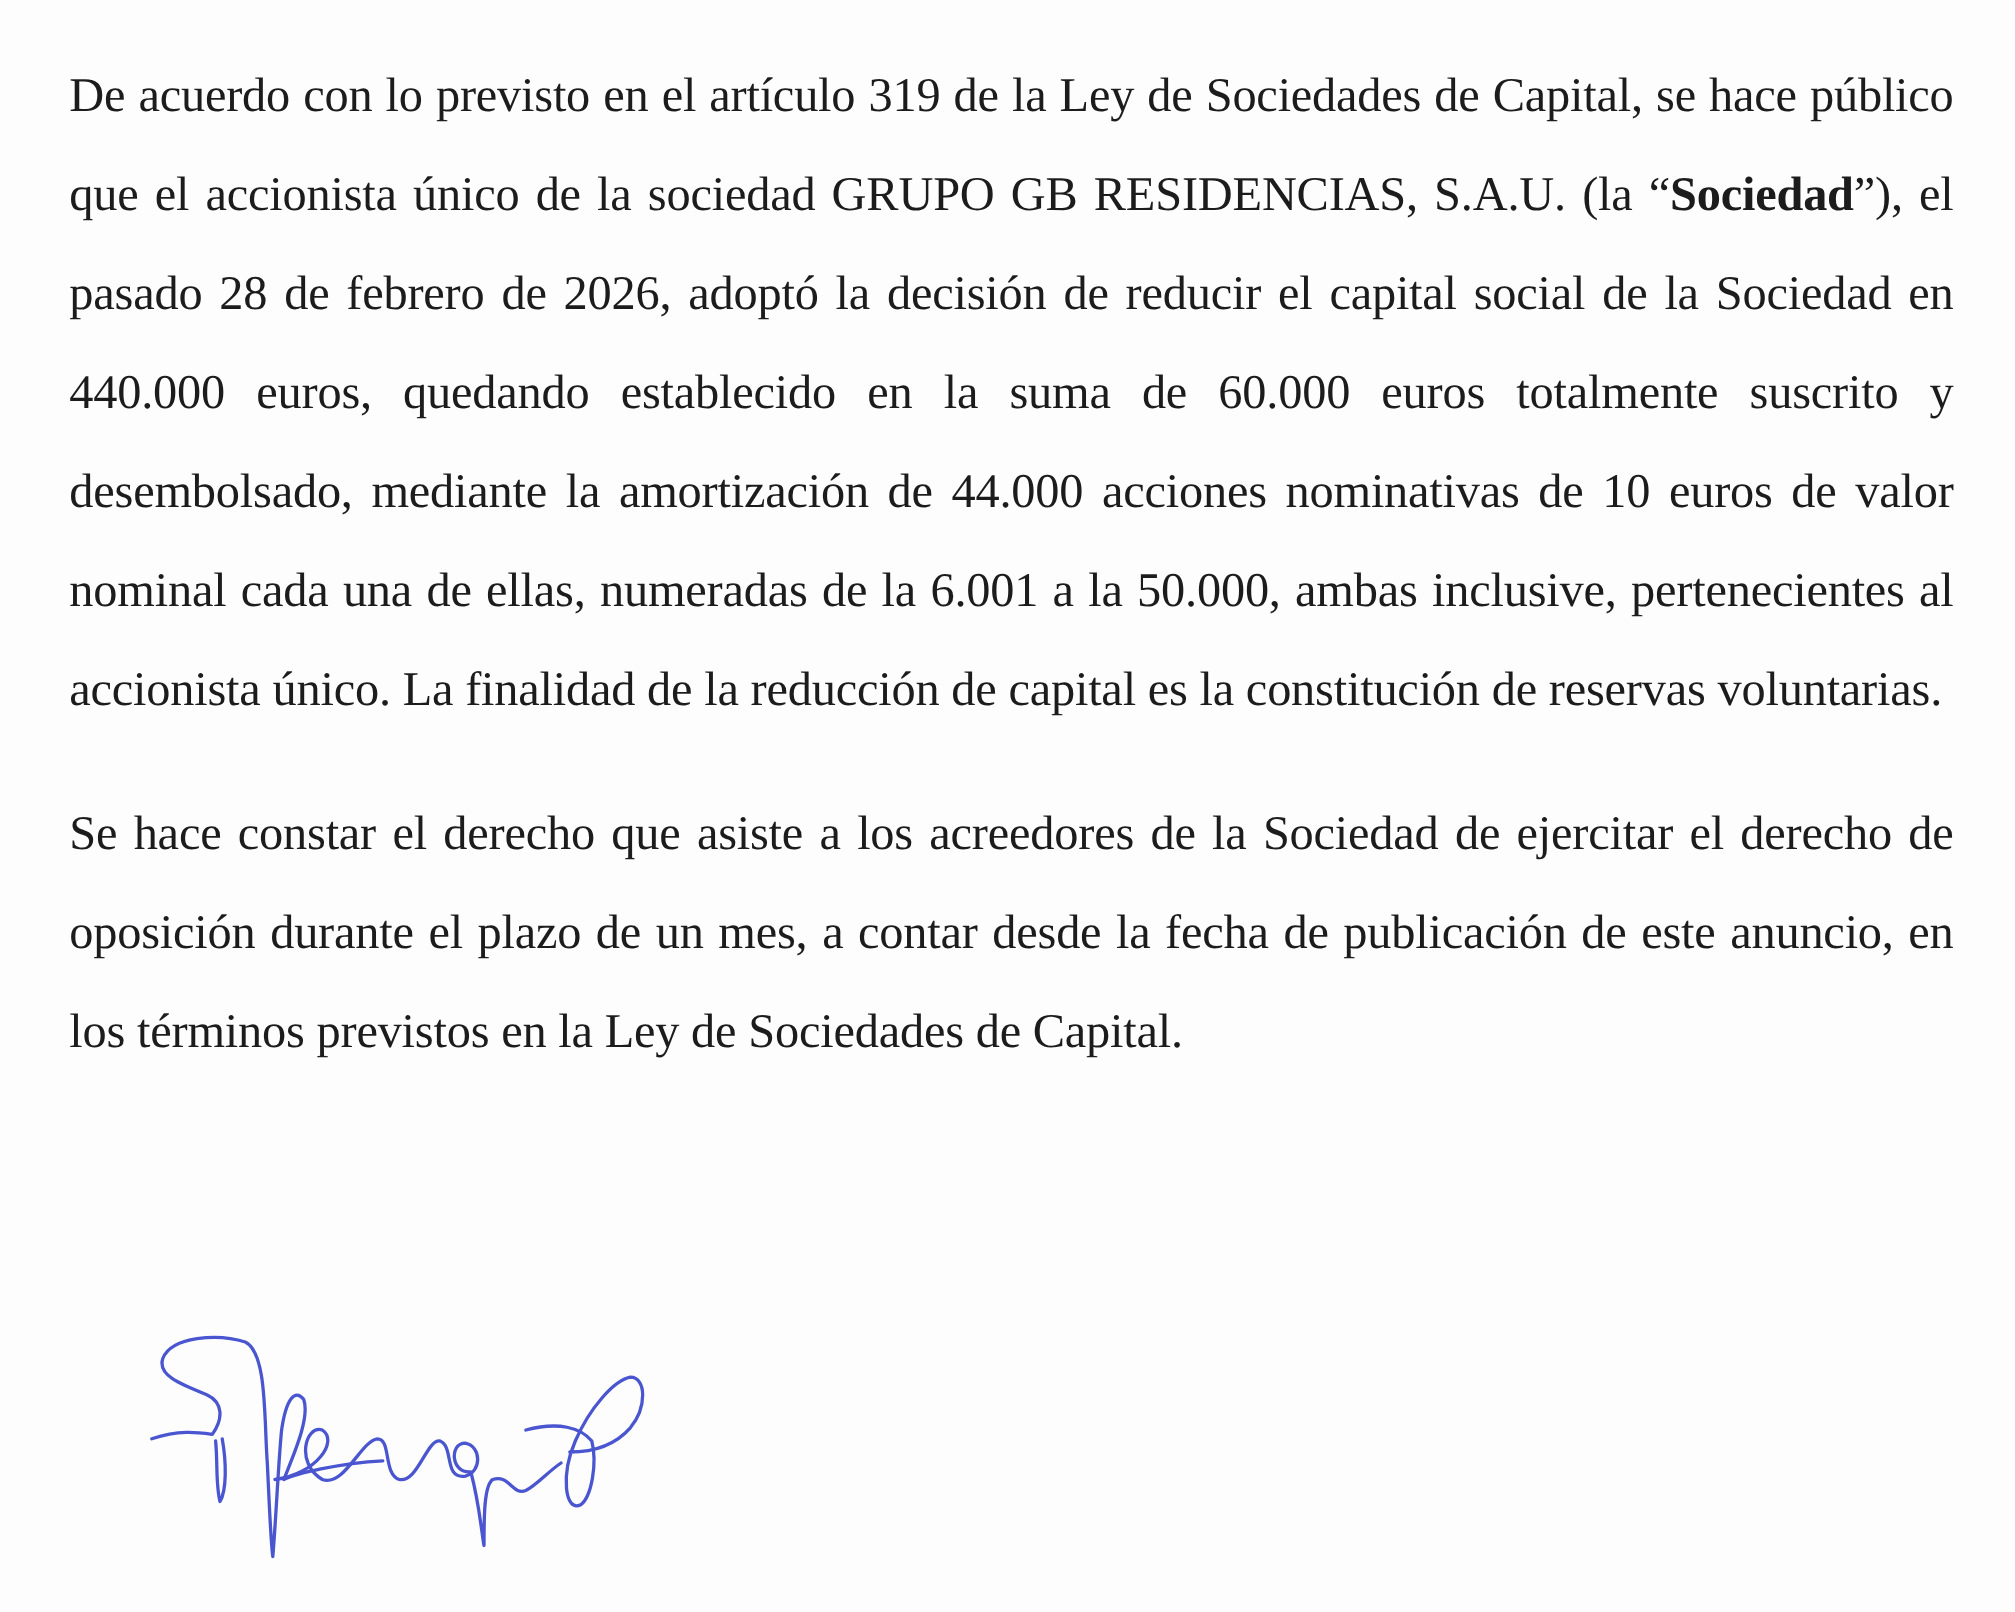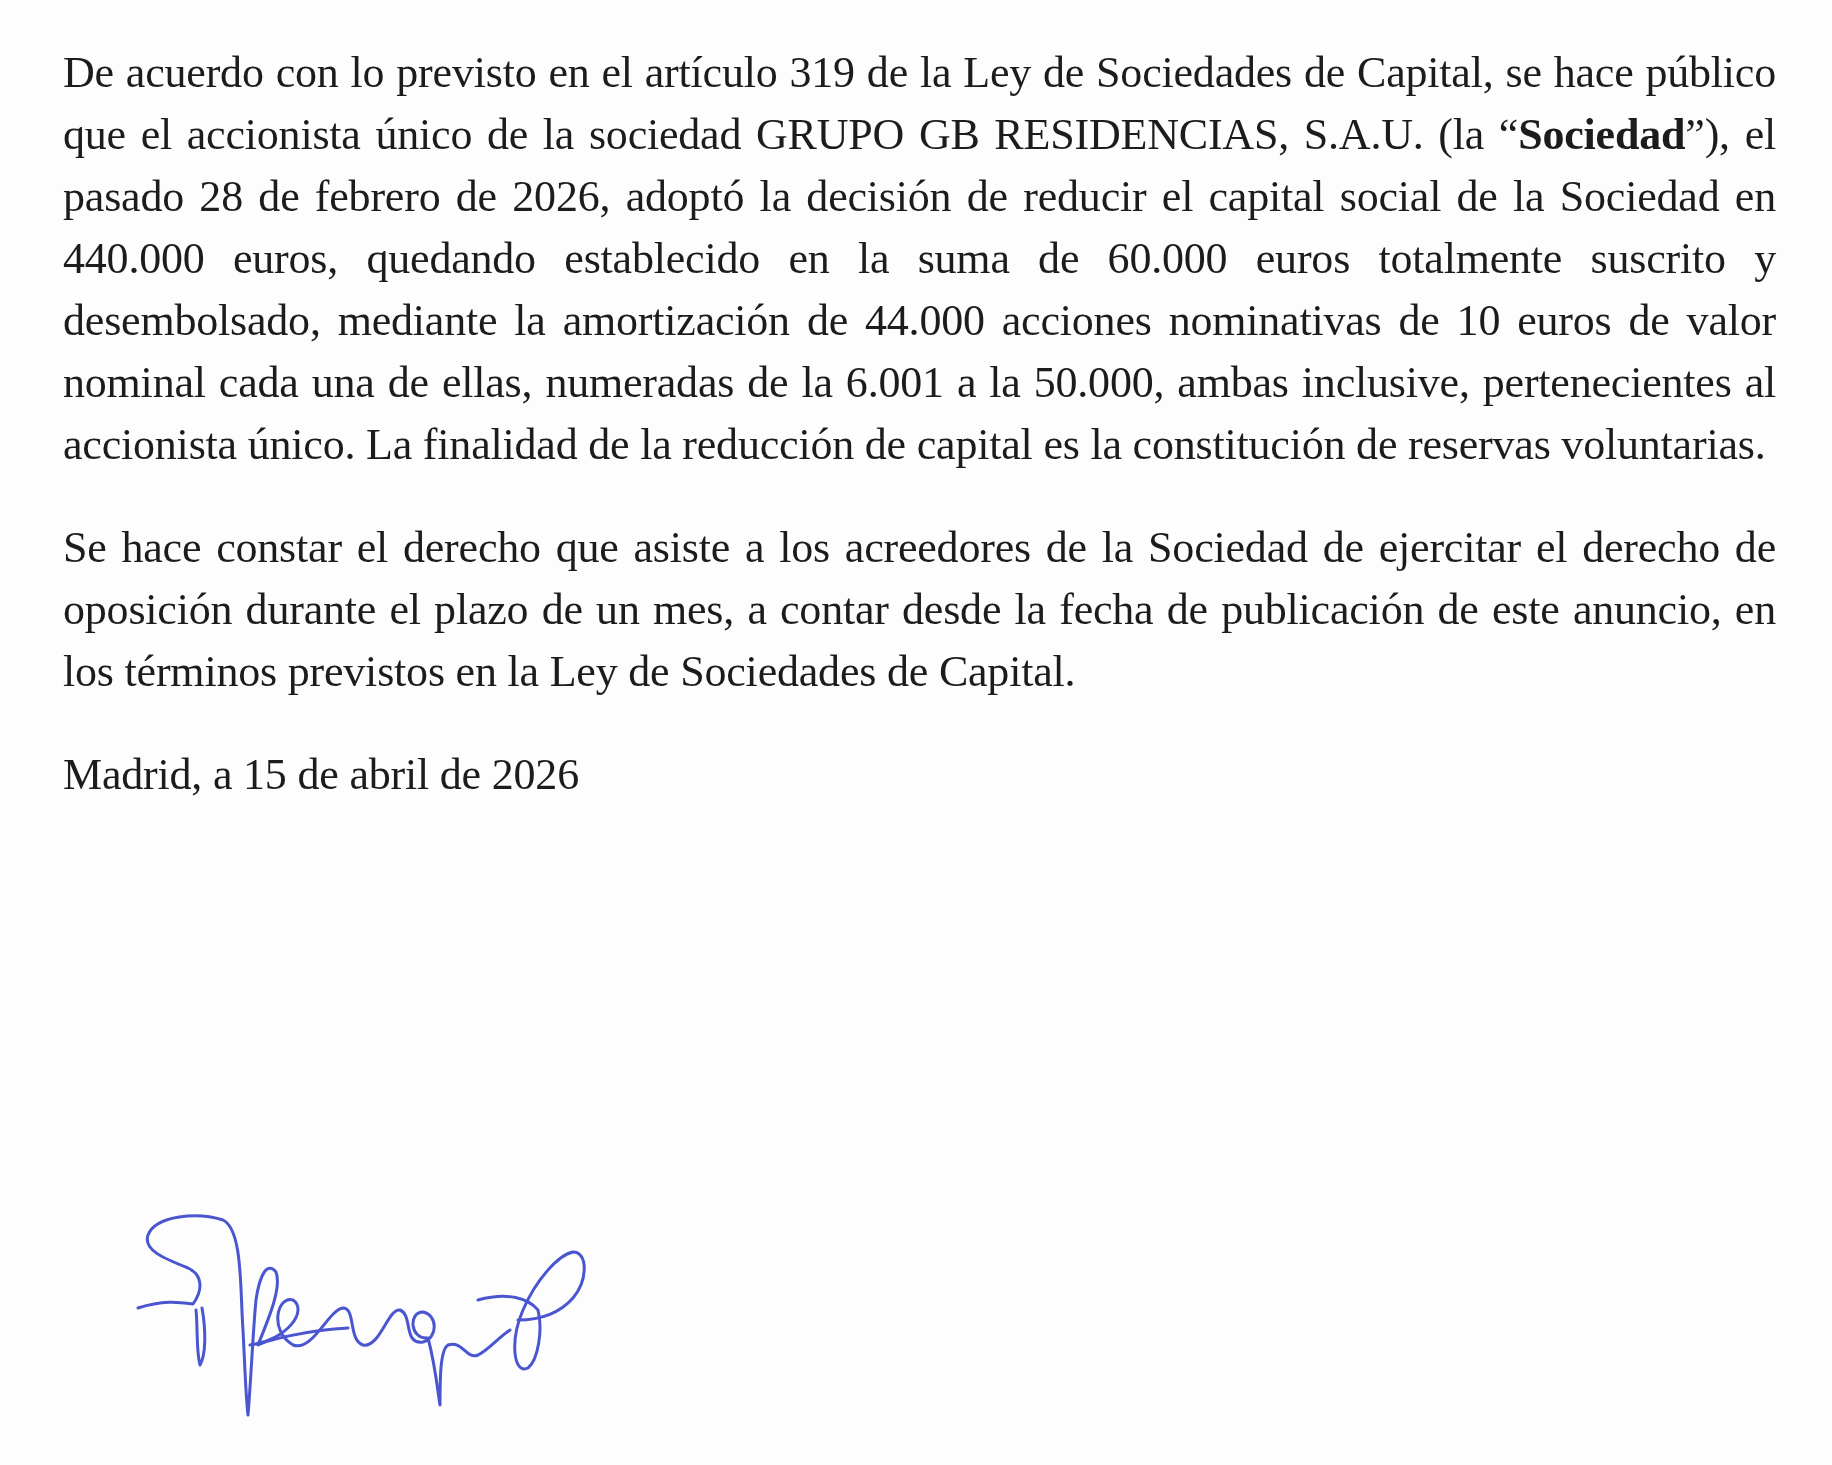--- a/index.html
+++ b/index.html
@@ -17,21 +17,21 @@
     }
     .page {
       position: absolute;
       left: 63px;
       top: 42px;
       width: 1713px;
     }
     .para {
       margin: 0 0 41px 0;
       font-size: 44px;
-      line-height: 62px;
+      line-height: 90px;
       text-align: justify;
       text-justify: inter-word;
       letter-spacing: -0.2px;
     }
     .para.date { margin-bottom: 41px; }
     .bold { font-weight: bold; }
     .signature {
       position: absolute;
       left: 118px;
       top: 1180px;
@@ -41,21 +41,20 @@
     .signature svg { width: 100%; height: 100%; }
   </style>
 </head>
 <body>
 
 <div class="page">
   <p class="para"><span>De acuerdo con lo previsto en el artículo 319 de la Ley de Sociedades de Capital, se hace público que el accionista único de la sociedad GRUPO GB RESIDENCIAS, S.A.U.  (la “</span><span class="bold">Sociedad</span><span>”), el pasado 28 de febrero de 2026, adoptó la decisión de reducir el capital social de la Sociedad en 440.000 euros, quedando establecido en la suma de 60.000 euros totalmente suscrito y desembolsado, mediante la amortización de 44.000 acciones nominativas de 10 euros de valor nominal cada una de ellas, numeradas de la 6.001 a la 50.000, ambas inclusive, pertenecientes al accionista único. La finalidad de la reducción de capital es la constitución de reservas voluntarias.</span></p>
 
   <p class="para">Se hace constar el derecho que asiste a los acreedores de la Sociedad de ejercitar el derecho de oposición durante el plazo de un mes, a contar desde la fecha de publicación de este anuncio, en los términos previstos en la Ley de Sociedades de Capital.</p>
 
-  <p class="para date">Madrid, a 15 de abril de 2026</p>
 
 </div>
 
 <div class="signature">
   <svg viewBox="0 0 580 240" fill="none" stroke="#4a55d0" stroke-width="3" stroke-linecap="round" stroke-linejoin="round">
 
     <path d="M20 128 C45 120, 60 122, 75 124 C85 110, 85 95, 70 88 C45 78, 25 70, 30 55 C38 35, 80 32, 105 40 C125 50, 122 110, 125 150 C127 190, 128 220, 130 235 C133 200, 135 150, 138 120 C142 92, 150 82, 158 92 C164 108, 150 140, 140 165 C150 160, 190 150, 230 148"></path>
 
     <path d="M78 130 C80 150, 78 170, 82 185 C88 175, 88 150, 84 128"></path>
 

